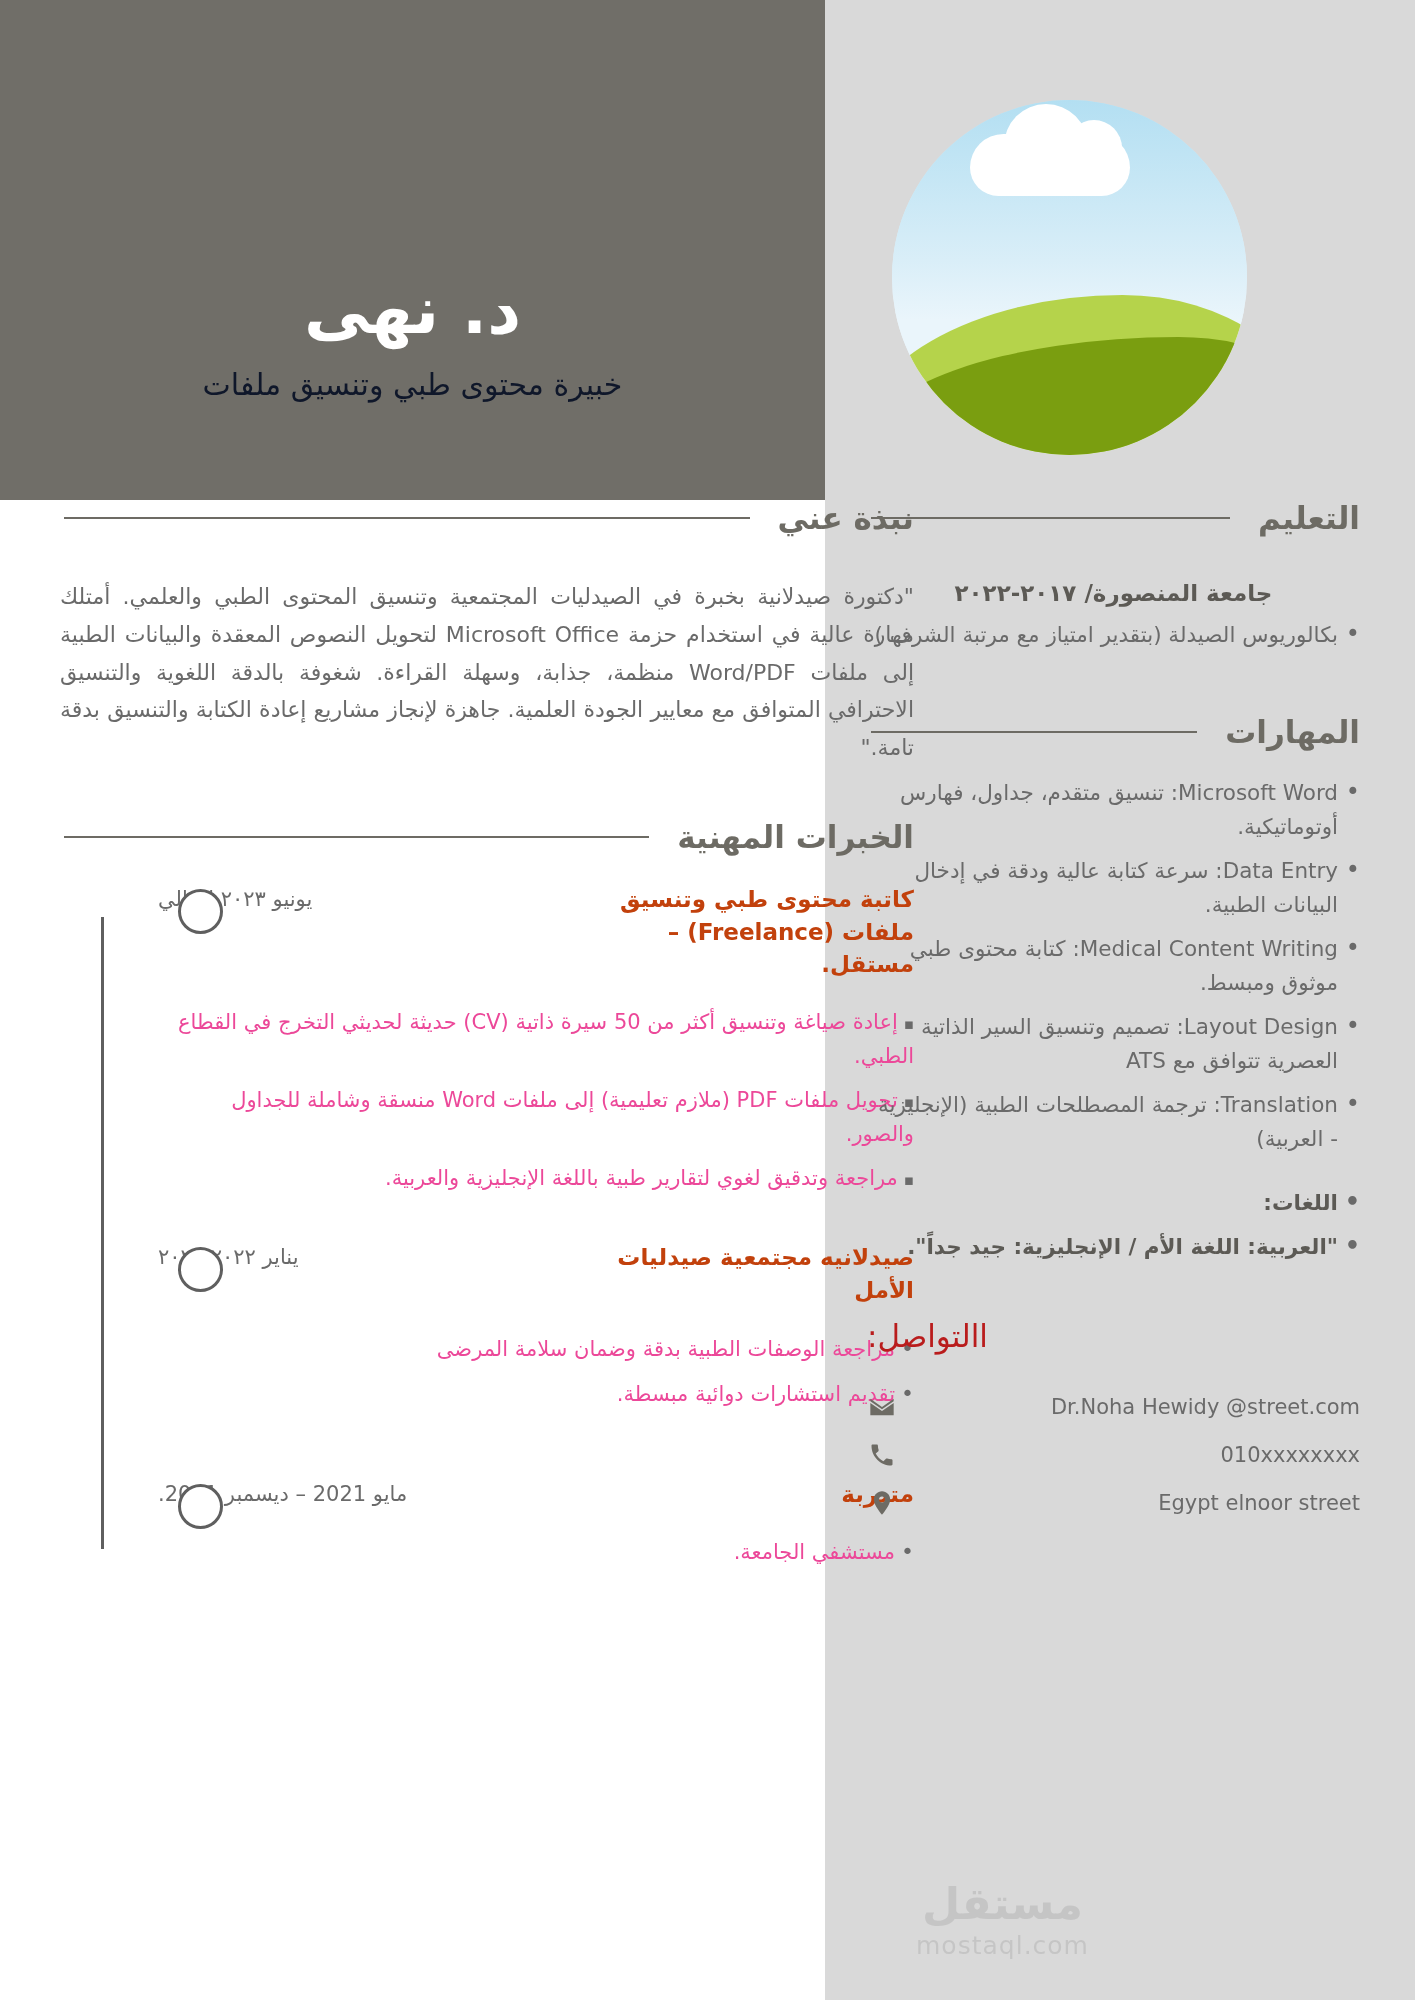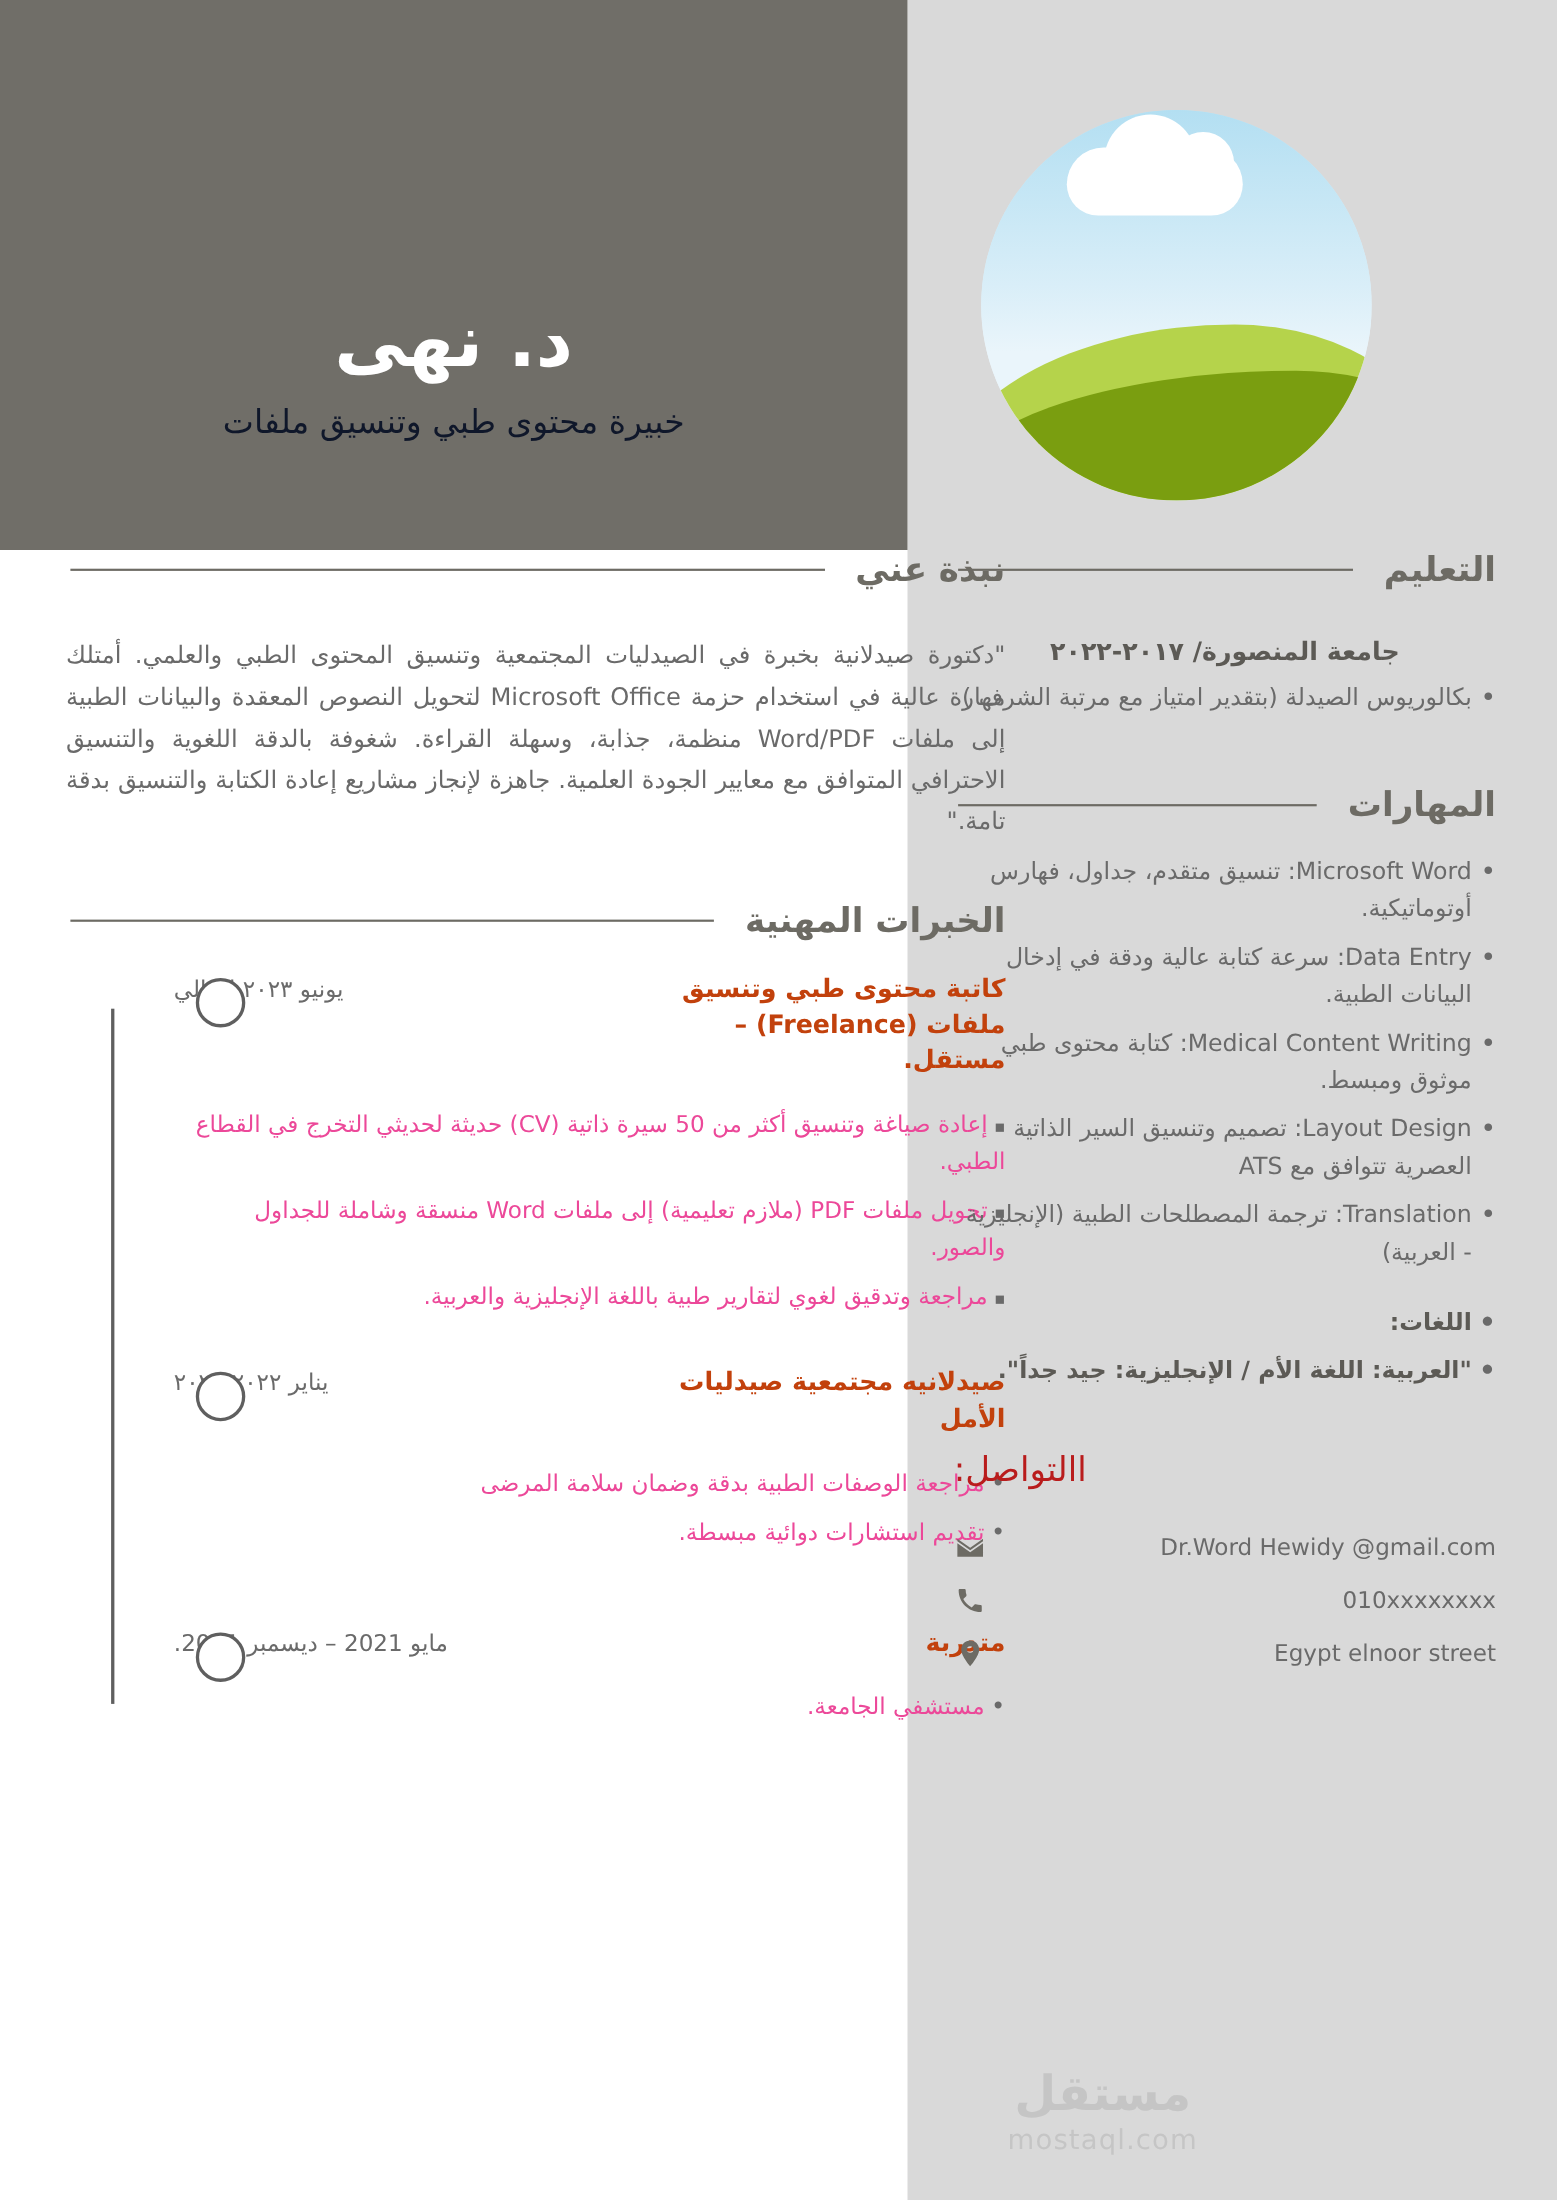--- a/index.html
+++ b/index.html
@@ -439,21 +439,21 @@
       <div class="contact-head">االتواصل:</div>
       <div class="contact-list" id="contact-list">
           <div class="contact-row">
             <span class="contact-icon">
               <svg width="28" height="28" viewBox="0 0 24 24">
                 <path d="M2 5h20v14H2z" fill="none"></path>
                 <path d="M2 5l10 7 10-7v2l-10 7L2 7z"></path>
                 <path d="M2 8.5l10 7 10-7V19H2z"></path>
               </svg>
             </span>
-            <span class="contact-text">Dr.Word Hewidy @gmail.com</span>
+            <span class="contact-text">Dr.Noha Hewidy @street.com</span>
           </div>
           <div class="contact-row">
             <span class="contact-icon">
               <svg width="28" height="28" viewBox="0 0 24 24">
                 <path d="M6.6 10.8c1.4 2.8 3.8 5.1 6.6 6.6l2.2-2.2c.3-.3.7-.4 1-.2 1.2.4 2.4.6 3.6.6.6 0 1 .4 1 1V20c0 .6-.4 1-1 1C10.6 21 3 13.4 3 4c0-.6.4-1 1-1h3.5c.6 0 1 .4 1 1 0 1.3.2 2.5.6 3.6.1.4 0 .8-.2 1.1l-2.3 2.1z"></path>
               </svg>
             </span>
             <span class="contact-text">010xxxxxxxx</span>
           </div>
           <div class="contact-row">

